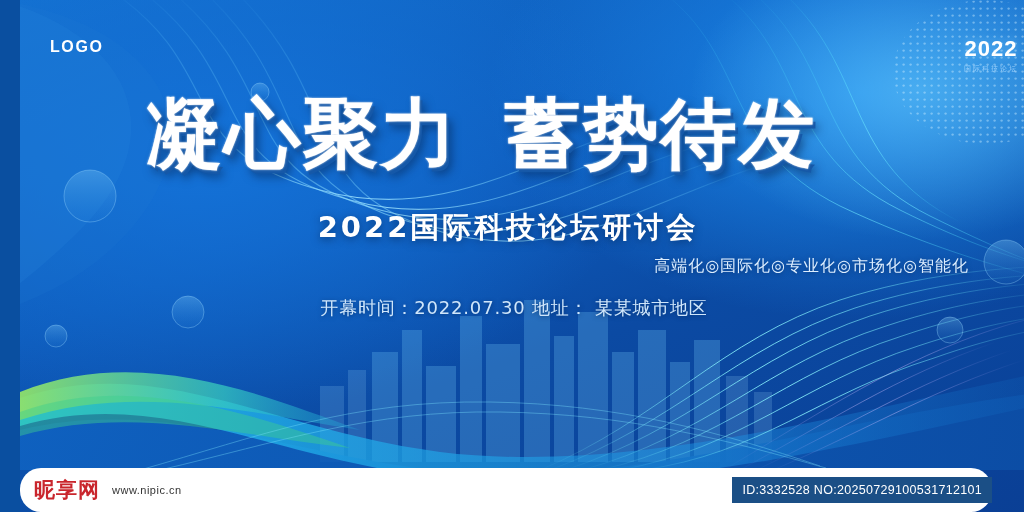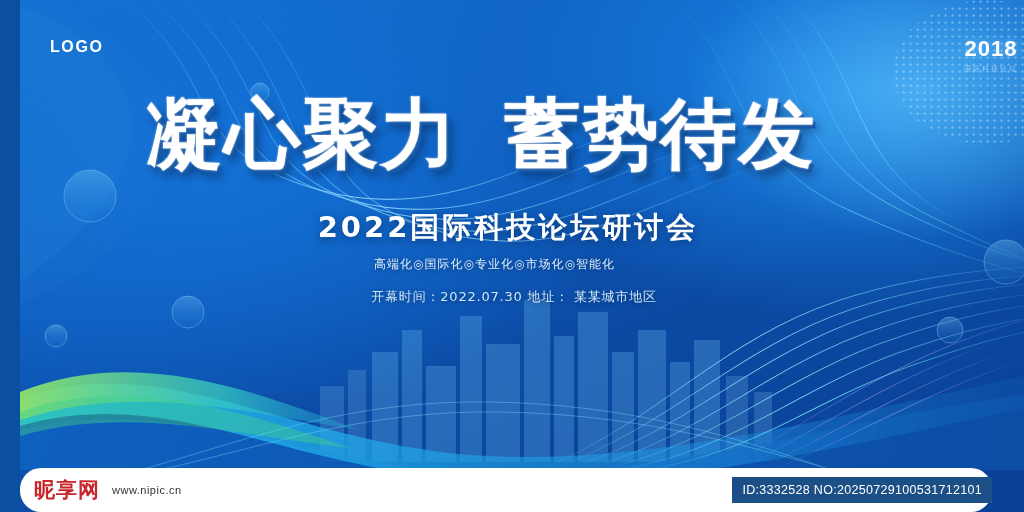--- a/index.html
+++ b/index.html
@@ -73,28 +73,28 @@
   }
   #headline .gap{display:inline-block;width:46px;}
 
   #subtitle{
     position:absolute;left:0;top:208px;width:976px;text-align:center;z-index:30;
     color:#ffffff;font-size:29px;letter-spacing:3px;font-weight:bold;
     font-family:"DejaVu Sans","Liberation Sans",sans-serif;
     text-shadow:0 2px 8px rgba(4,35,80,.6);
   }
   #keywords{
-    position:absolute;left:0;top:256px;width:949px;text-align:center;z-index:30;
-    color:#ddeeff;font-size:12px;letter-spacing:1px;
+    position:absolute;left:0;top:256px;width:949px;text-align:right;z-index:30;
+    color:#ddeeff;font-size:16px;letter-spacing:1px;
     font-family:"DejaVu Sans","Liberation Sans",sans-serif;
     text-shadow:0 1px 5px rgba(4,35,80,.6);
   }
   #meta{
-    position:absolute;left:0;top:288px;width:988px;text-align:center;z-index:30;
-    color:#cfe6fb;font-size:13px;letter-spacing:.8px;
+    position:absolute;left:0;top:296px;width:988px;text-align:center;z-index:30;
+    color:#cfe6fb;font-size:18px;letter-spacing:.8px;
     font-family:"DejaVu Sans","Liberation Sans",sans-serif;
     text-shadow:0 1px 4px rgba(4,35,80,.6);
   }
 </style>
 </head>
 <body>
 
 <div id="stage">
 
   <div class="layer">
@@ -259,21 +259,21 @@
         <circle cx="986" cy="262" r="22"></circle>
         <circle cx="930" cy="330" r="13"></circle>
         <circle cx="240" cy="92" r="9"></circle>
       </g>
     </svg>
   </div>
 
   <div id="logo-mark">LOGO</div>
 
   <div id="year">
-    <div class="y">2018</div>
+    <div class="y">2022</div>
     <div class="sub">国际科技论坛</div>
   </div>
 
   <div id="headline">
     <span>凝心聚力</span><span class="gap"></span><span>蓄势待发</span>
   </div>
 
   <div id="subtitle">2022国际科技论坛研讨会</div>
   <div id="keywords">高端化◎国际化◎专业化◎市场化◎智能化</div>
   <div id="meta">开幕时间：2022.07.30  地址： 某某城市地区</div>

